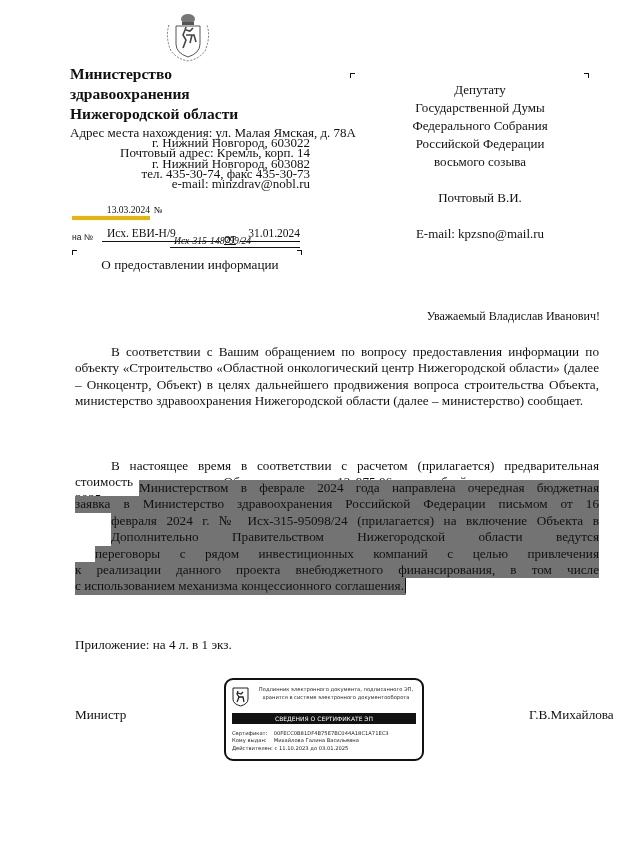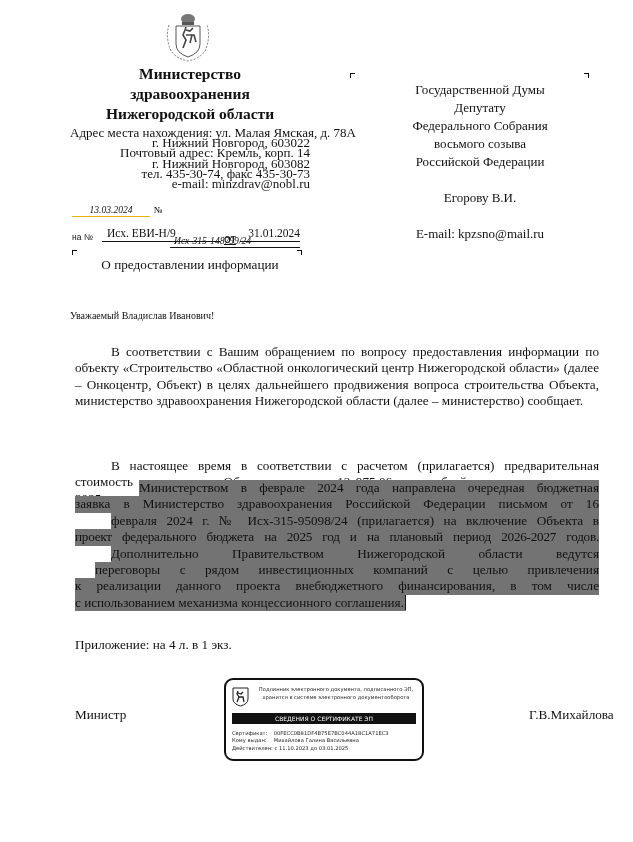--- a/index.html
+++ b/index.html
@@ -4,30 +4,30 @@
 <style>
   html, body { margin: 0; padding: 0; background: #ffffff; }
   body { width: 633px; height: 842px; position: relative; overflow: hidden;
          font-family: "Liberation Serif", "DejaVu Serif", serif; color: #111; }
   .abs { position: absolute; }
 
   
   .emblem { left: 161px; top: 11px; width: 54px; height: 52px; }
 
   
-  .org-title { left: 70px; top: 64px; width: 240px; text-align: center;
+  .org-title { left: 70px; top: 64px; width: 240px; text-align: left;
                font-weight: bold; font-size: 15.5px; line-height: 20px; }
   .org-addr { left: 70px; top: 128px; width: 240px; text-align: right;
               font-size: 13px; line-height: 10.2px; }
   .org-addr div { white-space: nowrap; }
 
   
   .reg-row { left: 72px; top: 204px; width: 228px; height: 14px; font-size: 9.6px; }
-  .reg-date { position: absolute; left: 0; top: 0; width: 78px; text-align: center;
-              border-bottom: 1px solid #eab308; font-style: italic; line-height: 12px; }
+  .reg-date { position: absolute; left: 0; top: 0; width: 78px; text-align: right;
+              border-bottom: 4px solid #eab308; line-height: 12px; }
   .reg-no-label { position: absolute; left: 82px; top: 0; font-size: 9px; line-height: 12px; }
   .reg-number { position: absolute; left: 98px; top: 0; width: 130px; padding-left: 4px; box-sizing: border-box;
                 border-bottom: 1px solid #111; font-style: italic; line-height: 12px; margin-top: 31px; }
 
   .ref-row { left: 72px; top: 225px; width: 228px; height: 20px; }
   .ref-label { position: absolute; left: 0; top: 7px; font-size: 8.5px; font-family: "Liberation Sans", sans-serif; }
   .ref-number { position: absolute; left: 30px; top: 0; width: 118px; border-bottom: 1px solid #111;
                 font-size: 11.5px; line-height: 16px; padding-left: 5px; box-sizing: border-box; }
   .ref-from-label { position: absolute; left: 152px; top: 7px; font-size: 12px; font-family: "Liberation Sans", sans-serif; text-decoration: underline; }
   .ref-date { position: absolute; left: 168px; top: 0; width: 60px; border-bottom: 1px solid #111;
@@ -37,21 +37,21 @@
   .corner.tl { border-top-width: 1.5px; border-left-width: 1.5px; }
   .corner.tr { border-top-width: 1.5px; border-right-width: 1.5px; }
 
   .subject { left: 70px; top: 257px; width: 240px; text-align: center; font-size: 13.2px; line-height: 16px; }
 
   
   .addressee { left: 370px; top: 81px; width: 220px; text-align: center; font-size: 13px; line-height: 18px; }
   .addressee .gap { height: 18px; }
 
   
-  .salutation { left: 70px; top: 308px; width: 530px; text-align: left; font-size: 10px; line-height: 16px; }
+  .salutation { left: 70px; top: 308px; width: 530px; text-align: right; font-size: 12px; line-height: 16px; }
 
   
   .body-text { left: 75px; width: 524px; font-size: 13.2px; line-height: 16.4px; text-align: justify; }
   .body-text p { margin: 0; text-indent: 36px; }
   .p1 { top: 344px; }
   .p2 { top: 426px; margin-top: 32px; }
   .hl-block { left: 75px; top: 480px; width: 524px; font-size: 13.2px; line-height: 16.4px; }
   .hl-line { position: relative; height: 16.4px; white-space: nowrap; }
   .hl-line span.t { position: absolute; top: 0; background: #737373; display: block; }
   .caret { display: inline-block; width: 1px; height: 15px; background: #111; vertical-align: -3px; margin-left: 1px; }
@@ -116,27 +116,27 @@
 
 <div class="abs corner tl" style="left:72px; top:250px;"></div>
 <div class="abs corner tr" style="left:297px; top:250px;"></div>
 
 <div class="abs subject">О предоставлении информации</div>
 
 <div class="abs corner tl" style="left:350px; top:73px;"></div>
 <div class="abs corner tr" style="left:584px; top:73px;"></div>
 
 <div class="abs addressee">
+  <div>Депутату</div>
   <div>Государственной Думы</div>
-  <div>Депутату</div>
   <div>Федерального Собрания</div>
+  <div>Российской Федерации</div>
   <div>восьмого созыва</div>
-  <div>Российской Федерации</div>
   <div class="gap"></div>
-  <div>Егорову В.И.</div>
+  <div>Почтовый В.И.</div>
   <div class="gap"></div>
   <div>E-mail: kpzsno@mail.ru</div>
 </div>
 
 <div class="abs salutation">Уважаемый Владислав Иванович!</div>
 
 <div class="abs body-text p1">
   <p>В соответствии с Вашим обращением по вопросу предоставления информации по объекту «Строительство «Областной онкологический центр Нижегородской области» (далее – Онкоцентр, Объект) в целях дальнейшего продвижения вопроса строительства Объекта, министерство здравоохранения Нижегородской области (далее – министерство) сообщает.</p>
 </div>
 <div class="abs body-text p2">
@@ -145,23 +145,20 @@
 
 <div class="abs hl-block">
   <div class="hl-line">
     <span class="t" style="left:64px; right:0; text-align:justify; text-align-last:justify;">Министерством в феврале 2024 года направлена очередная бюджетная</span>
   </div>
   <div class="hl-line">
     <span class="t" style="left:0; right:0; text-align:justify; text-align-last:justify;">заявка в Министерство здравоохранения Российской Федерации письмом от 16</span>
   </div>
   <div class="hl-line">
     <span class="t" style="left:36px; right:0; text-align:justify; text-align-last:justify;">февраля 2024 г. № Исх-315-95098/24 (прилагается) на включение Объекта в</span>
-  </div>
-  <div class="hl-line">
-    <span class="t" style="left:0; right:0; text-align:justify; text-align-last:justify; letter-spacing:-0.25px;">проект федерального бюджета на 2025 год и на плановый период 2026-2027 годов.</span>
   </div>
   <div class="hl-line">
     <span class="t" style="left:36px; right:0; text-align:justify; text-align-last:justify;">Дополнительно Правительством Нижегородской области ведутся</span>
   </div>
   <div class="hl-line">
     <span class="t" style="left:0; right:0; text-align:justify; text-align-last:justify;margin-left:20px;">переговоры с рядом инвестиционных компаний с целью привлечения</span>
   </div>
   <div class="hl-line">
     <span class="t" style="left:0; right:0; text-align:justify; text-align-last:justify;">к реализации данного проекта внебюджетного финансирования, в том числе</span>
   </div>

